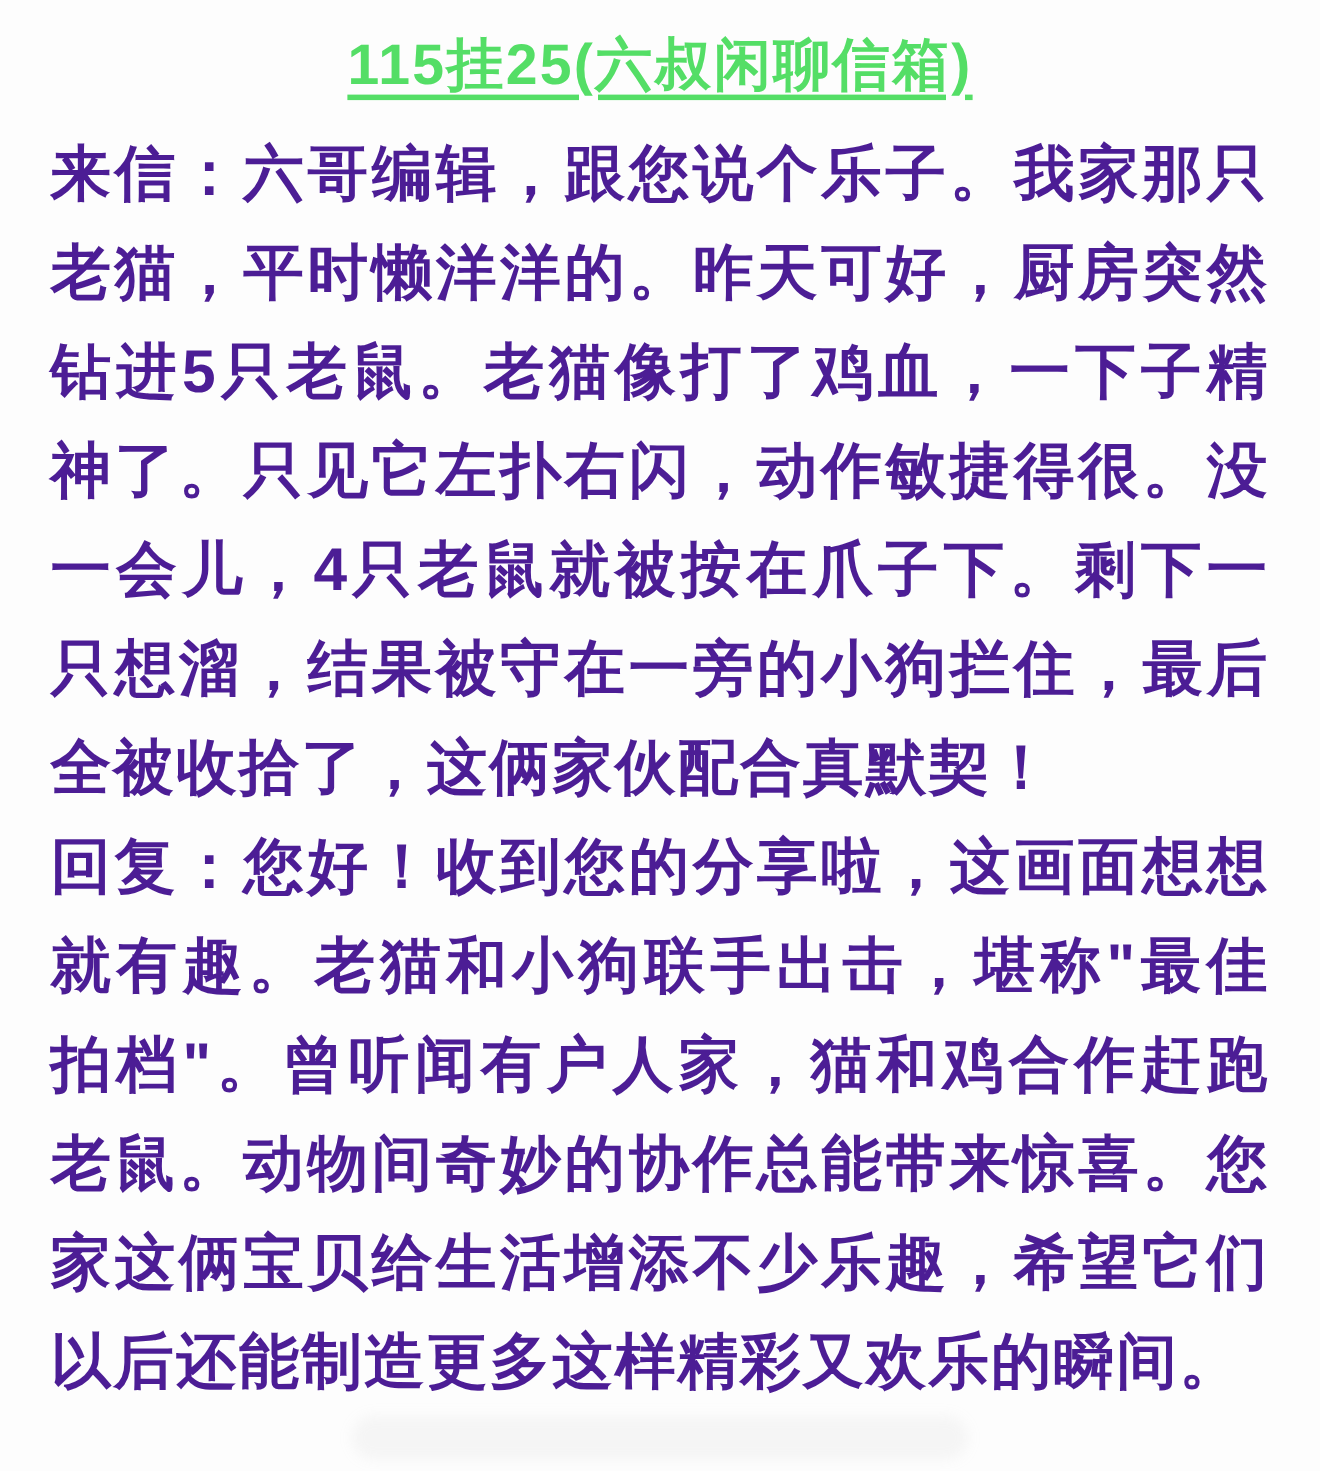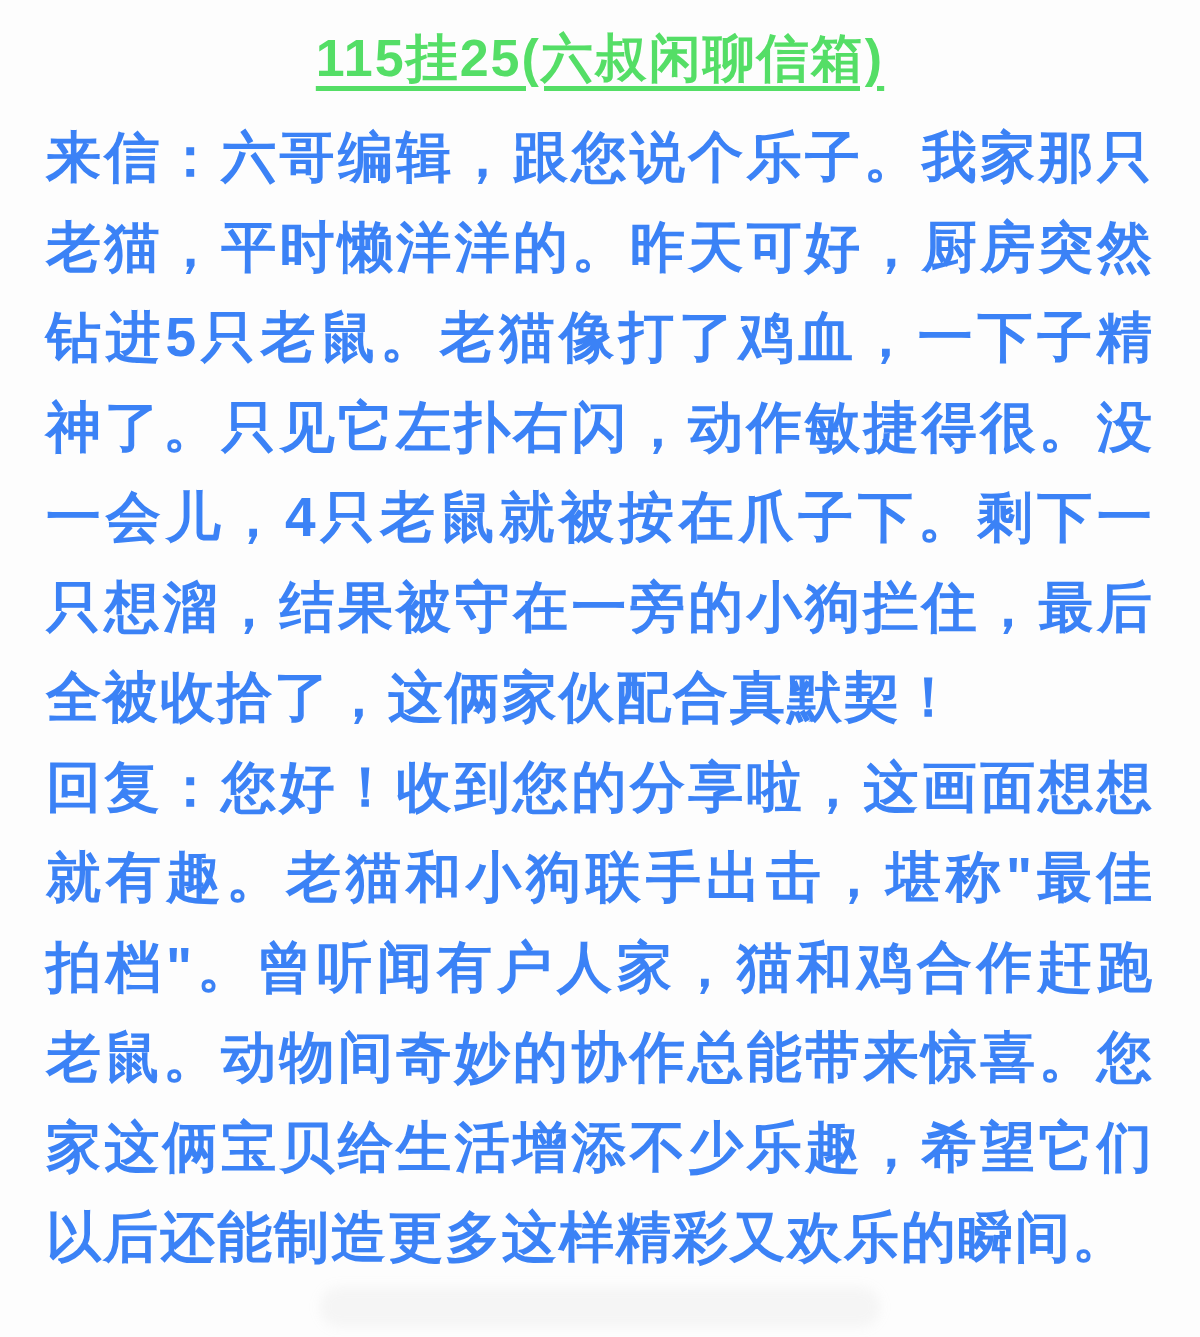--- a/index.html
+++ b/index.html
@@ -50,19 +50,19 @@
     filter: blur(6px);
     border-radius: 20px;
   }
 </style>
 </head>
 <body>
 
 <div class="page" style="background: rgb(253, 253, 253);">
   <h1 class="title" style="color: rgb(84, 222, 102);"><span>115挂25(六叔闲聊信箱)</span></h1>
 
-  <div class="body-text" style="color: #3b82f6;">
+  <div class="body-text" style="color: #4c1d95;">
     <p class="para">来信：六哥编辑，跟您说个乐子。我家那只老猫，平时懒洋洋的。昨天可好，厨房突然钻进5只老鼠。老猫像打了鸡血，一下子精神了。只见它左扑右闪，动作敏捷得很。没一会儿，4只老鼠就被按在爪子下。剩下一只想溜，结果被守在一旁的小狗拦住，最后全被收拾了，这俩家伙配合真默契！</p>
     <p class="para">回复：您好！收到您的分享啦，这画面想想就有趣。老猫和小狗联手出击，堪称"最佳拍档"。曾听闻有户人家，猫和鸡合作赶跑老鼠。动物间奇妙的协作总能带来惊喜。您家这俩宝贝给生活增添不少乐趣，希望它们以后还能制造更多这样精彩又欢乐的瞬间。</p>
   </div>
 
   <div class="watermark"></div>
 </div>
 
 </body></html>

